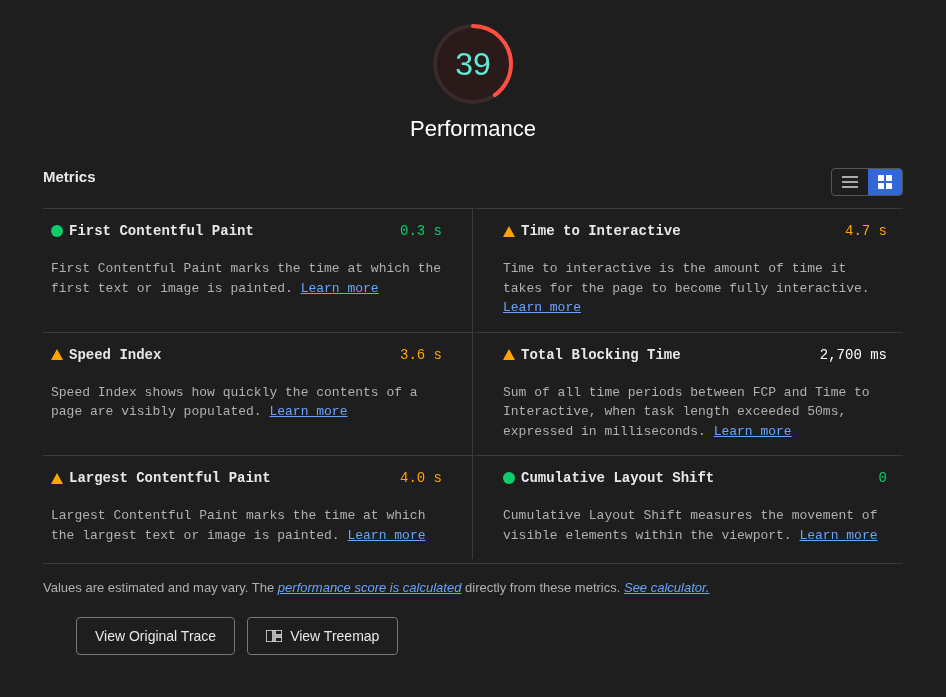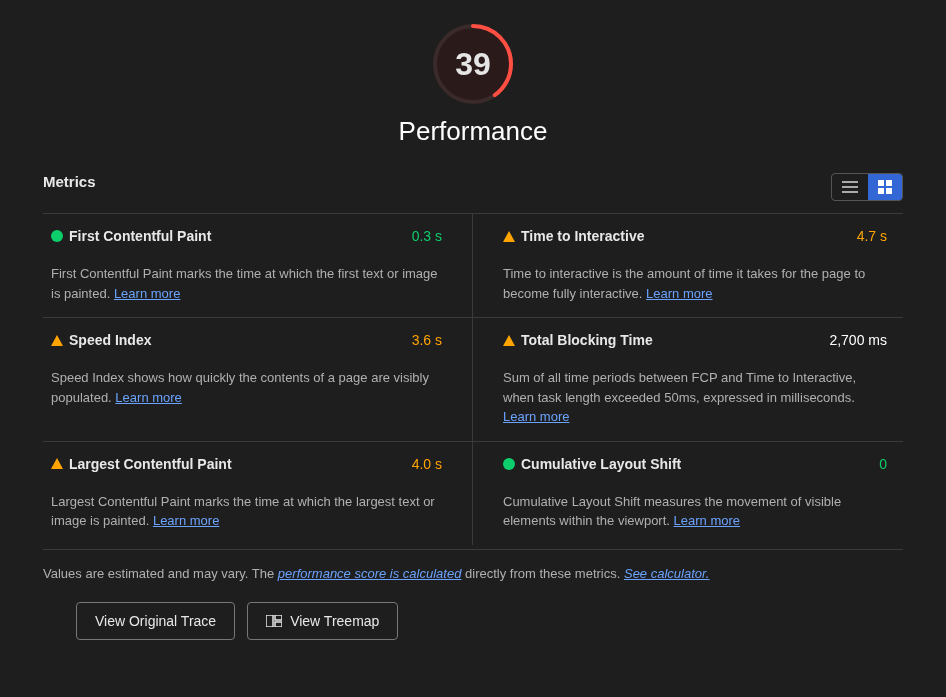--- a/index.html
+++ b/index.html
@@ -30,27 +30,27 @@
       align-items: center;
       justify-content: center;
       margin-bottom: 8px;
     }
     .score-circle svg {
       position: absolute;
       top: 0; left: 0;
     }
     .score-number {
       font-size: 32px;
-      font-weight: 700;
-      color: #e5e5e5;
+      font-weight: 400;
+      color: #5eead4;
       position: relative;
       z-index: 1;
     }
     .score-title {
-      font-size: 26px;
+      font-size: 22px;
       font-weight: 500;
       color: #ffffff;
       margin-bottom: 16px;
     }
 
     
     .metrics-section {
       width: 100%;
       max-width: 860px;
     }
@@ -87,20 +87,21 @@
 
     
     .metrics-grid {
       display: grid;
       grid-template-columns: 1fr 1fr;
       gap: 0;
     }
     .metric-item {
       padding: 14px 16px 14px 8px;
       border-top: 1px solid #3a3a3a;
+      font-family: Liberation Mono, monospace;
     }
     .metric-item:nth-child(odd) {
       border-right: 1px solid #3a3a3a;
       padding-right: 30px;
     }
     .metric-item:nth-child(even) {
       padding-left: 30px;
     }
     .metric-header-row {
       display: flex;

